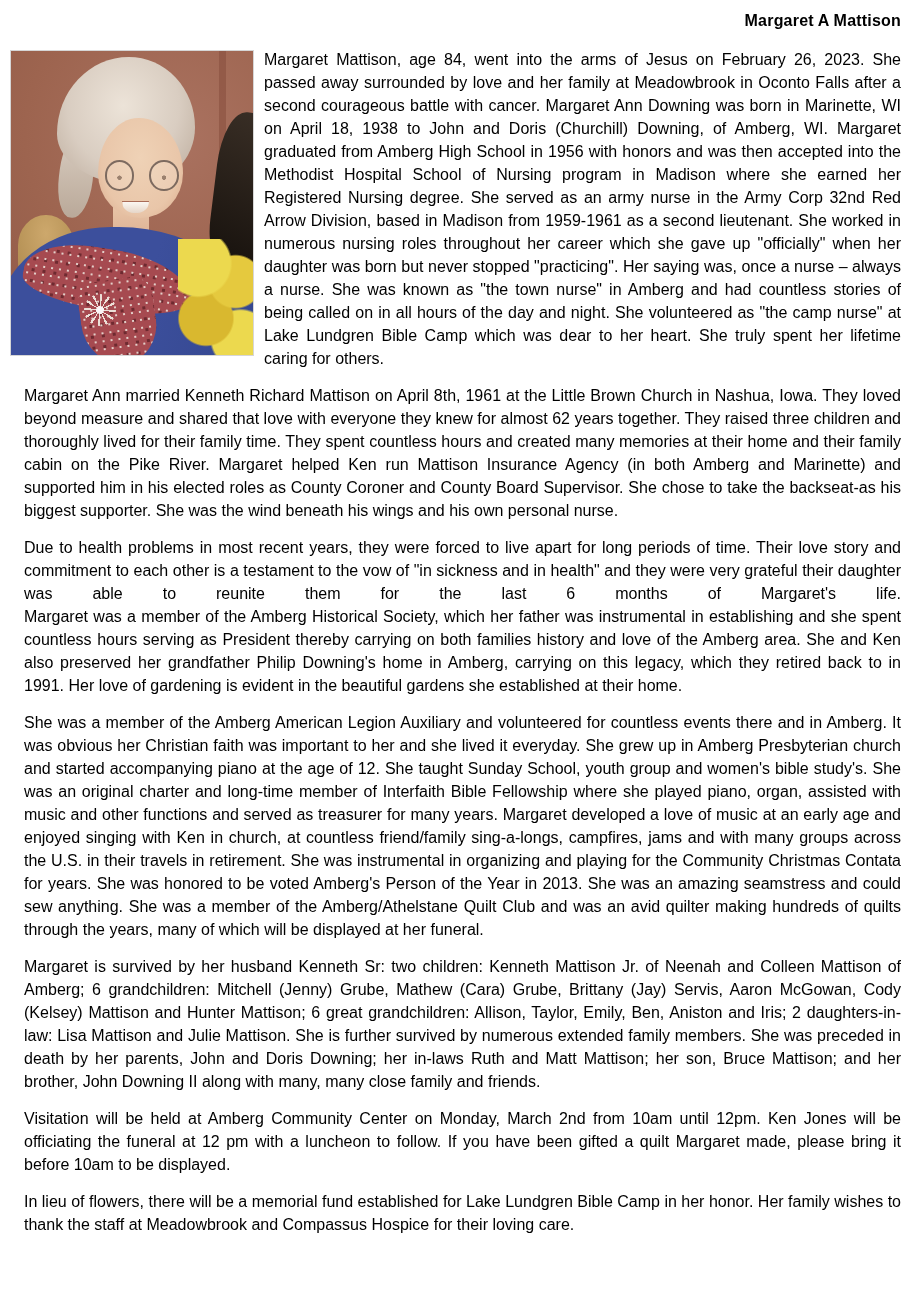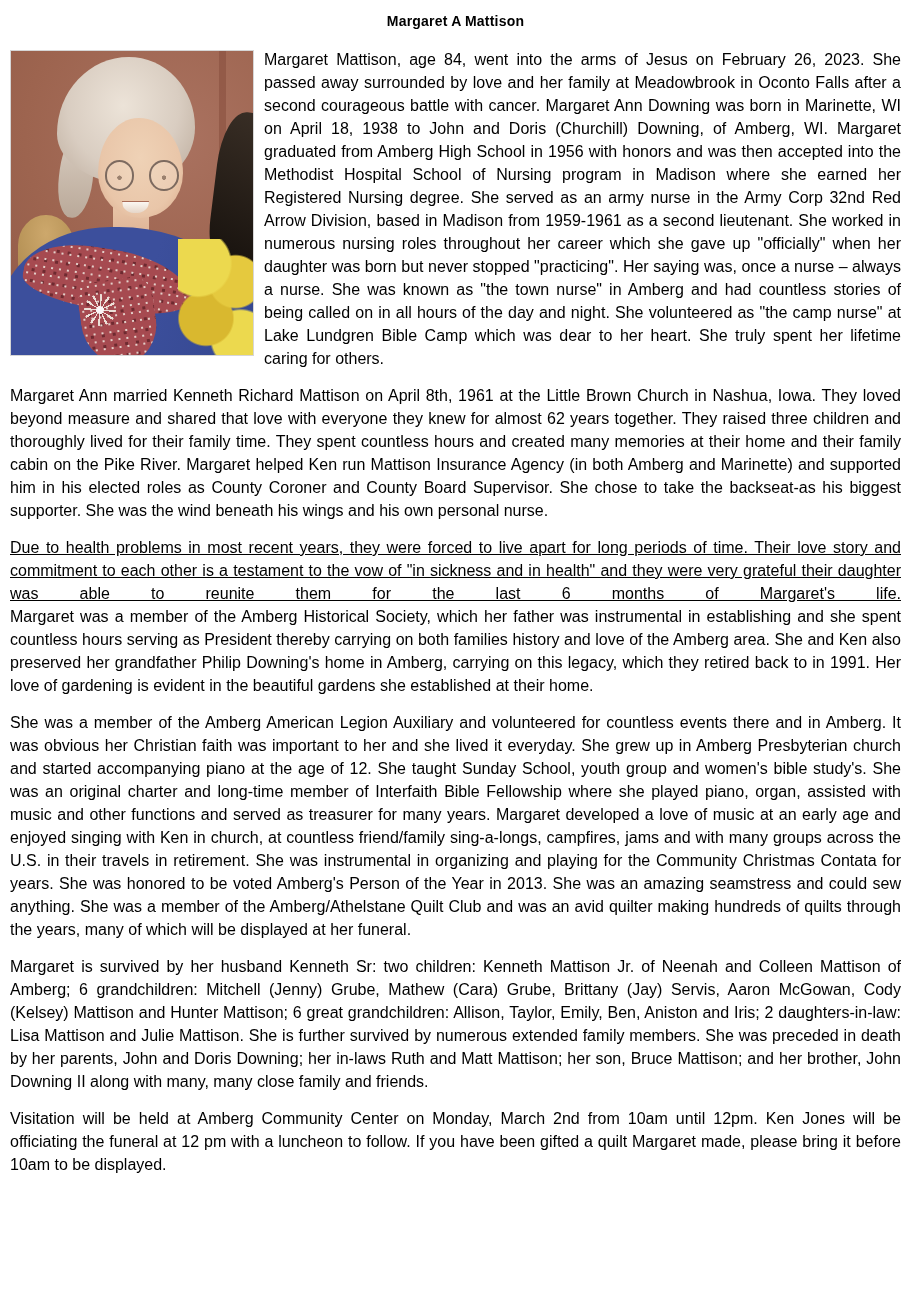--- a/index.html
+++ b/index.html
@@ -10,38 +10,38 @@
     font-family: "Liberation Sans", "DejaVu Sans", sans-serif;
   }
   .page {
     width: 920px;
     min-height: 1299px;
     box-sizing: border-box;
     padding: 10px 19px 24px 10px;
     background: #ffffff;
   }
   h1.title {
-    font-size: 14px;
+    font-size: 16px;
     line-height: 22px;
     font-weight: bold;
-    text-align: center;
+    text-align: right;
     margin: 0 0 16px 0;
     letter-spacing: 0.2px;
   }
   .body-text { font-size: 16px; line-height: 23px; }
   .para {
     margin: 0 0 14px 0;
     text-align: justify;
+    padding-left: 14px;
   }
   .para:last-child { margin-bottom: 0; }
   .seg-break {
     display: block;
     text-align: justify;
     text-align-last: justify;
-    text-decoration: underline;
   }
   .seg { text-align: justify; }
 
   
   .photo {
     float: left;
     width: 242px;
     height: 304px;
     margin: 2px 10px 14px 0;
     border: 1px solid #d6d6d6;
@@ -167,14 +167,15 @@
       <div class="p-pin"></div>
       <div class="p-flowers"></div>
     </div>
 
   <p class="para">Margaret Mattison, age 84, went into the arms of Jesus on February 26, 2023. She passed away surrounded by love and her family at Meadowbrook in Oconto Falls after a second courageous battle with cancer. Margaret Ann Downing was born in Marinette, WI on April 18, 1938 to John and Doris (Churchill) Downing, of Amberg, WI. Margaret graduated from Amberg High School in 1956 with honors and was then accepted into the Methodist Hospital School of Nursing program in Madison where she earned her Registered Nursing degree. She served as an army nurse in the Army Corp 32nd Red Arrow Division, based in Madison from 1959-1961 as a second lieutenant. She worked in numerous nursing roles throughout her career which she gave up "officially" when her daughter was born but never stopped "practicing". Her saying was, once a nurse – always a nurse. She was known as "the town nurse" in Amberg and had countless stories of being called on in all hours of the day and night. She volunteered as "the camp nurse" at Lake Lundgren Bible Camp which was dear to her heart. She truly spent her lifetime caring for others.</p>
       <p class="para">Margaret Ann married Kenneth Richard Mattison on April 8th, 1961 at the Little Brown Church in Nashua, Iowa. They loved beyond measure and shared that love with everyone they knew for almost 62 years together. They raised three children and thoroughly lived for their family time. They spent countless hours and created many memories at their home and their family cabin on the Pike River. Margaret helped Ken run Mattison Insurance Agency (in both Amberg and Marinette) and supported him in his elected roles as County Coroner and County Board Supervisor. She chose to take the backseat-as his biggest supporter. She was the wind beneath his wings and his own personal nurse.</p>
       <p class="para"><span class="seg seg-break">Due to health problems in most recent years, they were forced to live apart for long periods of time. Their love story and commitment to each other is a testament to the vow of "in sickness and in health" and they were very grateful their daughter was able to reunite them for the last 6 months of Margaret's life.</span><span class="seg">Margaret was a member of the Amberg Historical Society, which her father was instrumental in establishing and she spent countless hours serving as President thereby carrying on both families history and love of the Amberg area. She and Ken also preserved her grandfather Philip Downing's home in Amberg, carrying on this legacy, which they retired back to in 1991. Her love of gardening is evident in the beautiful gardens she established at their home.</span></p>
       <p class="para">She was a member of the Amberg American Legion Auxiliary and volunteered for countless events there and in Amberg. It was obvious her Christian faith was important to her and she lived it everyday. She grew up in Amberg Presbyterian church and started accompanying piano at the age of 12. She taught Sunday School, youth group and women's bible study's. She was an original charter and long-time member of Interfaith Bible Fellowship where she played piano, organ, assisted with music and other functions and served as treasurer for many years. Margaret developed a love of music at an early age and enjoyed singing with Ken in church, at countless friend/family sing-a-longs, campfires, jams and with many groups across the U.S. in their travels in retirement. She was instrumental in organizing and playing for the Community Christmas Contata for years. She was honored to be voted Amberg's Person of the Year in 2013. She was an amazing seamstress and could sew anything. She was a member of the Amberg/Athelstane Quilt Club and was an avid quilter making hundreds of quilts through the years, many of which will be displayed at her funeral.</p>
       <p class="para">Margaret is survived by her husband Kenneth Sr: two children: Kenneth Mattison Jr. of Neenah and Colleen Mattison of Amberg; 6 grandchildren: Mitchell (Jenny) Grube, Mathew (Cara) Grube, Brittany (Jay) Servis, Aaron McGowan, Cody (Kelsey) Mattison and Hunter Mattison; 6 great grandchildren: Allison, Taylor, Emily, Ben, Aniston and Iris; 2 daughters-in-law: Lisa Mattison and Julie Mattison. She is further survived by numerous extended family members. She was preceded in death by her parents, John and Doris Downing; her in-laws Ruth and Matt Mattison; her son, Bruce Mattison; and her brother, John Downing II along with many, many close family and friends.</p>
       <p class="para">Visitation will be held at Amberg Community Center on Monday, March 2nd from 10am until 12pm. Ken Jones will be officiating the funeral at 12 pm with a luncheon to follow. If you have been gifted a quilt Margaret made, please bring it before 10am to be displayed.</p>
+      <p class="para">In lieu of flowers, there will be a memorial fund established for Lake Lundgren Bible Camp in her honor. Her family wishes to thank the staff at Meadowbrook and Compassus Hospice for their loving care.</p>
     </div>
 </div>
 
 </body></html>

